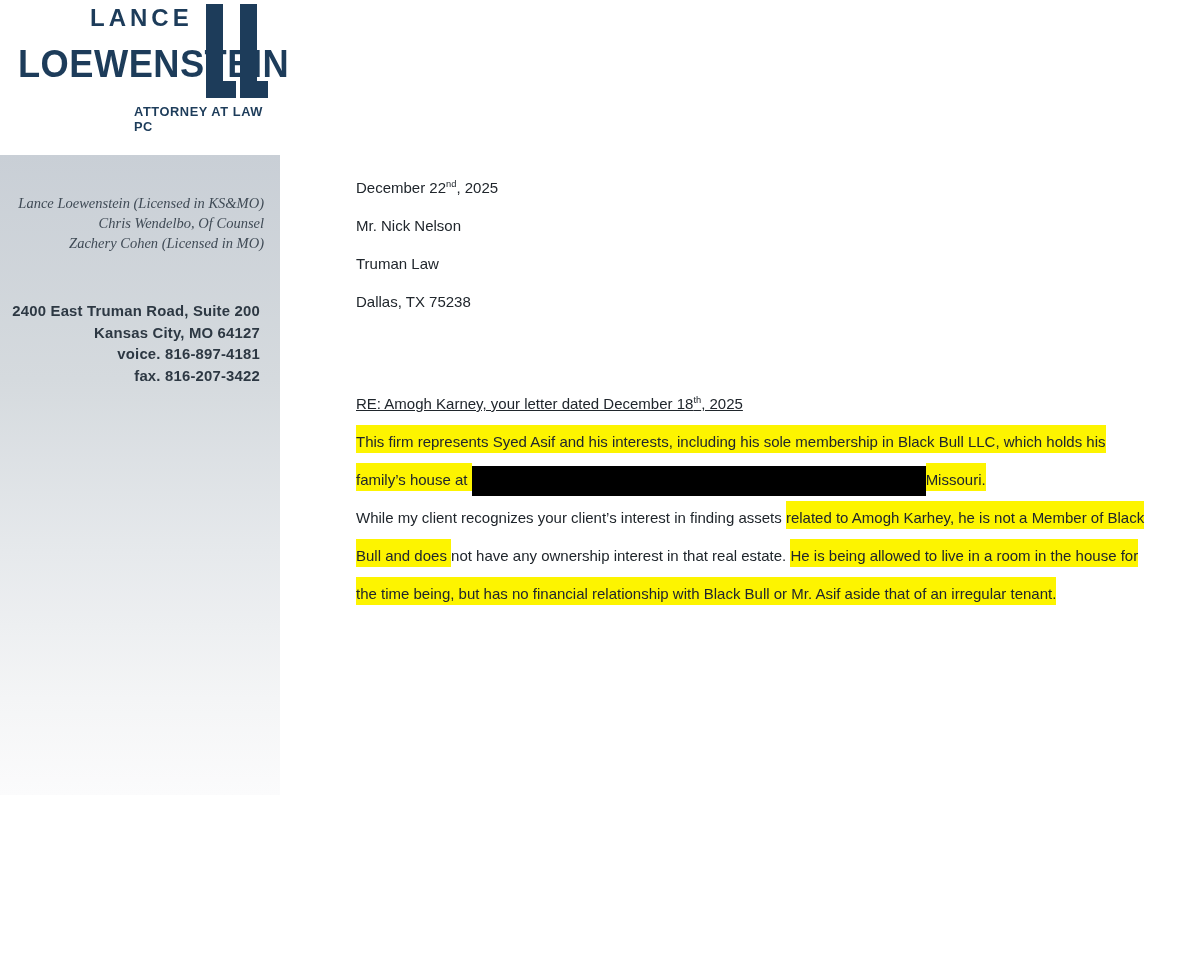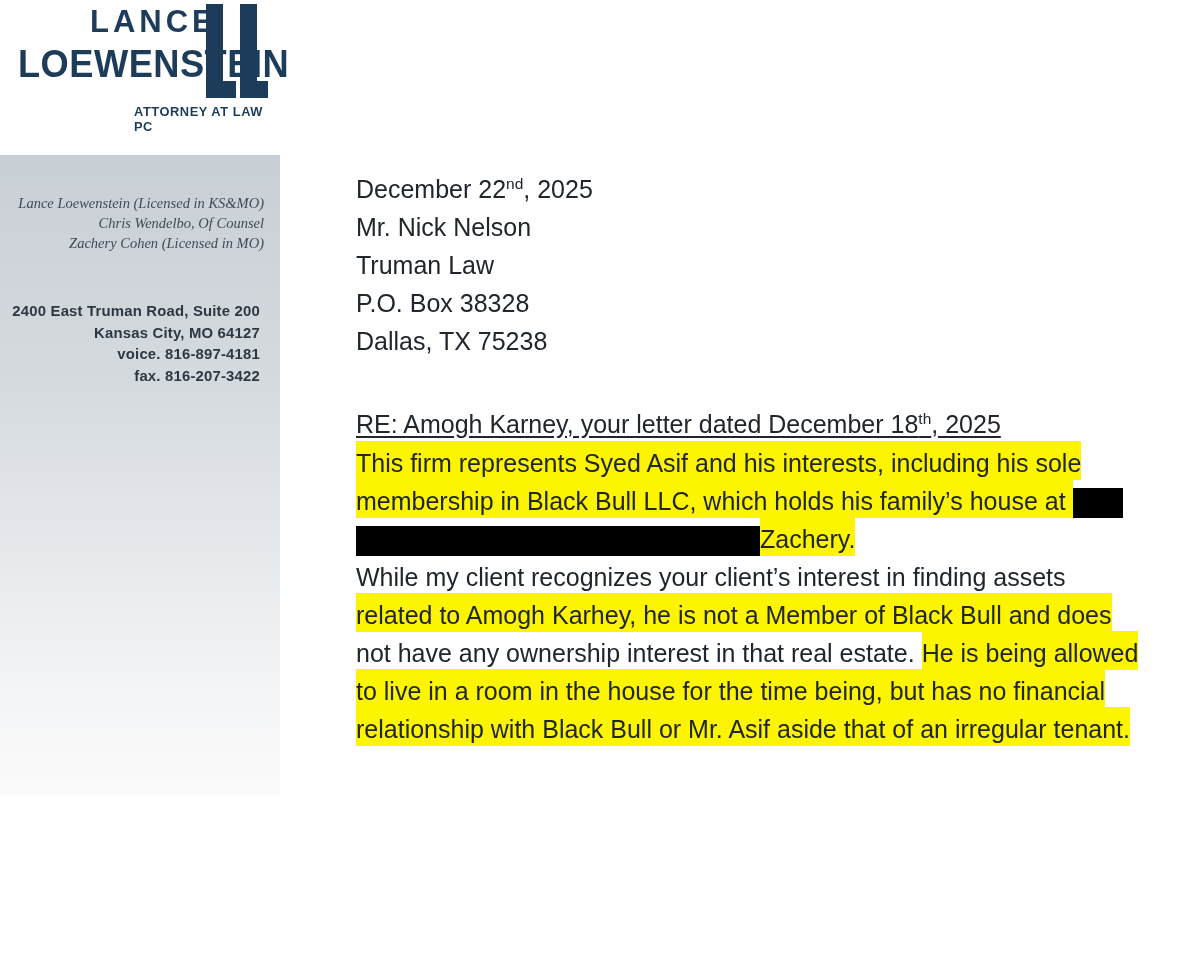--- a/index.html
+++ b/index.html
@@ -23,21 +23,21 @@
     top: 0px;
     width: 270px;
     height: 140px;
   }
   .logo-lance {
     position: absolute;
     left: 80px;
     top: 4px;
     font-family: "Liberation Sans", sans-serif;
     font-weight: bold;
-    font-size: 31px;
+    font-size: 24px;
     letter-spacing: 4px;
     color: #1d3c5a;
   }
   .logo-loewenstein {
     position: absolute;
     left: 8px;
     top: 42px;
     font-family: "Liberation Sans", sans-serif;
     font-weight: bold;
     font-size: 39px;
@@ -111,30 +111,30 @@
     transform-origin: right top;
   }
 
   
   .letter {
     position: absolute;
     left: 356px;
     top: 165px;
     width: 790px;
     font-family: "Liberation Sans", sans-serif;
-    font-size: 25px;
+    font-size: 15px;
     line-height: 38px;
     color: #20262c;
   }
   .letter p { margin: 0; }
 
   .date-line { margin-bottom: 30px; }
   sup { font-size: 0.62em; vertical-align: super; }
 
-  .recipient { margin-bottom: 40px; }
+  .recipient { margin-bottom: 60px; }
   .recipient .line { display: block; }
 
   .re-line {
     margin-left: 78px;
     margin-bottom: 34px;
     text-decoration: underline;
   }
   .salutation { margin-bottom: 34px; }
 
   .para { margin-bottom: 22px; }
@@ -186,24 +186,23 @@
   </div>
 </div>
 
 <div class="letter">
 
   <p class="date-line"><span>December 22</span><sup>nd</sup><span>, 2025</span></p>
 
   <div class="recipient">
     <span class="line">Mr. Nick Nelson</span>
     <span class="line">Truman Law</span>
-    <span class="line">P.O. Box 38328</span>
     <span class="line">Dallas, TX 75238</span>
   </div>
 
   <p class="re-line"><span>RE: Amogh Karney, your letter dated December 18</span><sup>th</sup><span>, 2025</span></p>
 
 
-  <p class="para para-redacted"><span class="hl">This firm represents Syed Asif and his interests, including his sole membership in Black Bull LLC, which holds his family’s house at </span><span class="redact short"></span><span class="redact long"></span><span class="hl">Zachery.</span></p>
+  <p class="para para-redacted"><span class="hl">This firm represents Syed Asif and his interests, including his sole membership in Black Bull LLC, which holds his family’s house at </span><span class="redact short"></span><span class="redact long"></span><span class="hl">Missouri.</span></p>
 
   <p class="para"><span>While my client recognizes your client’s interest in finding assets </span><span class="hl">related to Amogh Karhey, he is not a Member of Black Bull and does </span><span>not have any ownership interest in that real estate. </span><span class="hl">He is being allowed to live in a room in the house for the time being, but has no financial relationship with Black Bull or Mr. Asif aside that of an irregular tenant.</span></p>
 
 </div>
 
 </body></html>

